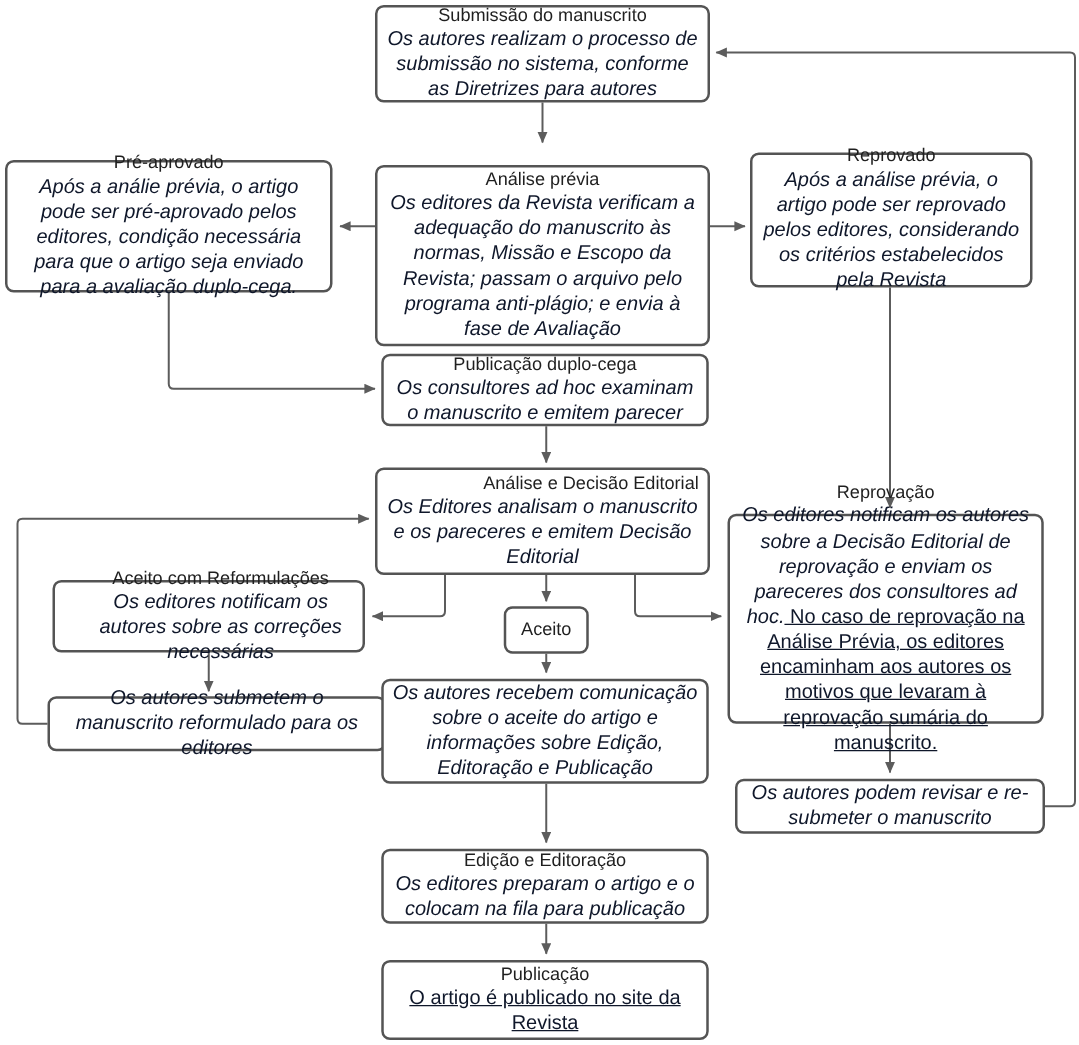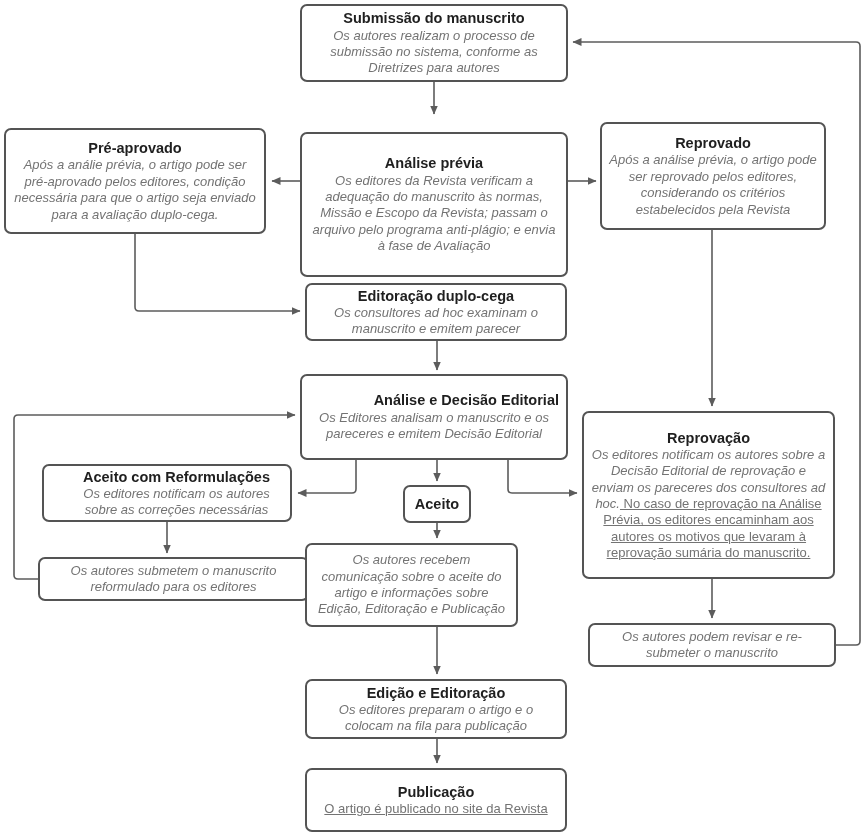--- a/index.html
+++ b/index.html
@@ -29,46 +29,46 @@
     border-radius: 7px;
     display: flex;
     flex-direction: column;
     justify-content: center;
     align-items: center;
     text-align: center;
     padding: 3px 7px;
     line-height: 1.26;
   }
   .node .title {
-    font-weight: bold;
+    font-weight: normal;
     font-size: 14.5px;
     color: #1f1f1f;
   }
   .node .body {
     font-style: italic;
-    font-size: 13px;
-    color: #737373;
+    font-size: 16px;
+    color: #0f172a;
   }
   .node .body.regular, .node .body .regular {
     font-style: normal;
     text-decoration: underline;
   }
 
   
   #n-submissao          { left: 300px; top:   4px; width: 268px; height:  78px; }
   #n-analise-previa     { left: 300px; top: 132px; width: 268px; height: 145px; }
   #n-pre-aprovado       { left:   4px; top: 128px; width: 262px; height: 106px; }
   #n-reprovado          { left: 600px; top: 122px; width: 226px; height: 108px; }
   #n-avaliacao          { left: 305px; top: 283px; width: 262px; height:  58px; }
   #n-analise-decisao    { left: 300px; top: 374px; width: 268px; height:  86px; align-items: flex-end; }
   #n-aceito-reform      { left:  42px; top: 464px; width: 250px; height:  58px; padding-left: 26px; }
   #n-resubmissao        { left:  38px; top: 557px; width: 271px; height:  44px; }
   #n-aceito             { left: 403px; top: 485px; width:  68px; height:  38px; }
   #n-reprovacao         { left: 582px; top: 411px; width: 253px; height: 168px; }
-  #n-comunicacao        { left: 305px; top: 543px; width: 213px; height:  84px; }
+  #n-comunicacao        { left: 305px; top: 543px; width: 262px; height:  84px; }
   #n-revisar            { left: 588px; top: 623px; width: 248px; height:  44px; }
   #n-edicao             { left: 305px; top: 679px; width: 262px; height:  60px; }
   #n-publicacao         { left: 305px; top: 768px; width: 262px; height:  64px; }
 </style>
 </head>
 <body>
 
 <div id="canvas">
 
   <svg id="connectors" viewBox="0 0 863 836" xmlns="http://www.w3.org/2000/svg">
@@ -111,21 +111,21 @@
     <div class="title">Reprovado</div>
     <div class="body">Após a análise prévia, o artigo pode ser reprovado pelos editores, considerando os critérios estabelecidos pela Revista</div>
   </div>
 
   <div class="node" id="n-pre-aprovado">
     <div class="title">Pré-aprovado</div>
     <div class="body">Após a análie prévia, o artigo pode ser pré-aprovado pelos editores, condição necessária para que o artigo seja enviado para a avaliação duplo-cega.</div>
   </div>
 
   <div class="node" id="n-avaliacao">
-    <div class="title">Editoração duplo-cega</div>
+    <div class="title">Publicação duplo-cega</div>
     <div class="body">Os consultores ad hoc examinam o manuscrito e emitem parecer</div>
   </div>
 
   <div class="node" id="n-analise-decisao">
     <div class="title">Análise e Decisão Editorial</div>
     <div class="body">Os Editores analisam o manuscrito e os pareceres e emitem Decisão Editorial</div>
   </div>
 
   <div class="node" id="n-aceito-reform">
     <div class="title">Aceito com Reformulações</div>

